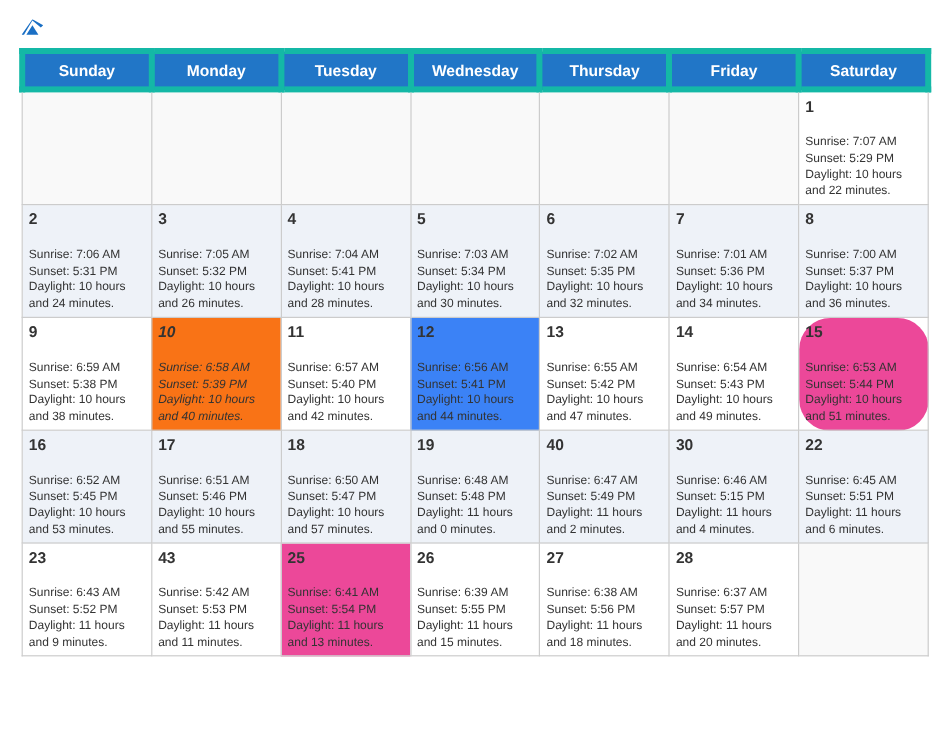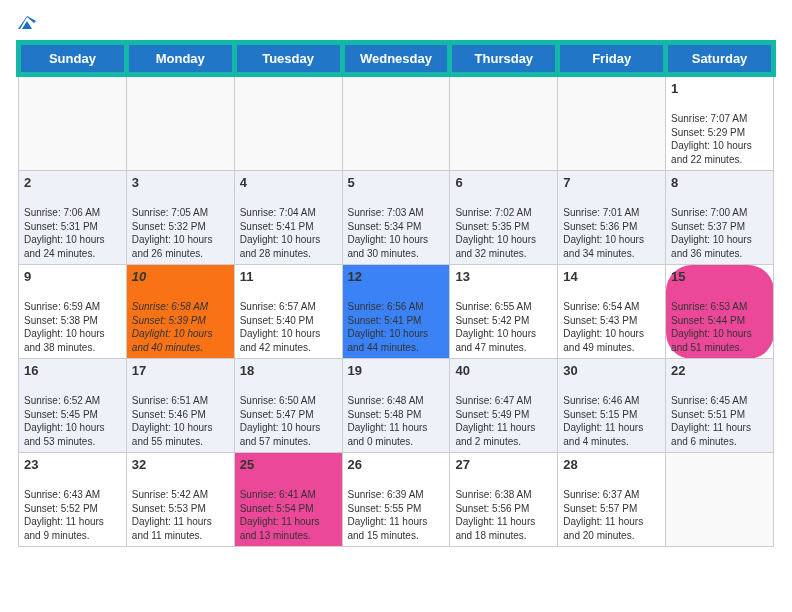--- a/index.html
+++ b/index.html
@@ -252,21 +252,21 @@
         </td>
       </tr>
       <tr>
         <td style="background: rgb(255, 255, 255);">
           <div class="day-num">23</div>
           <div class="day-info">Sunrise: 6:43 AM
 Sunset: 5:52 PM
 Daylight: 11 hours and 9 minutes.</div>
         </td>
         <td style="background: rgb(255, 255, 255);">
-          <div class="day-num">32</div>
+          <div class="day-num">43</div>
           <div class="day-info">Sunrise: 5:42 AM
 Sunset: 5:53 PM
 Daylight: 11 hours and 11 minutes.</div>
         </td>
         <td style="background: #ec4899;">
           <div class="day-num">25</div>
           <div class="day-info">Sunrise: 6:41 AM
 Sunset: 5:54 PM
 Daylight: 11 hours and 13 minutes.</div>
         </td>

